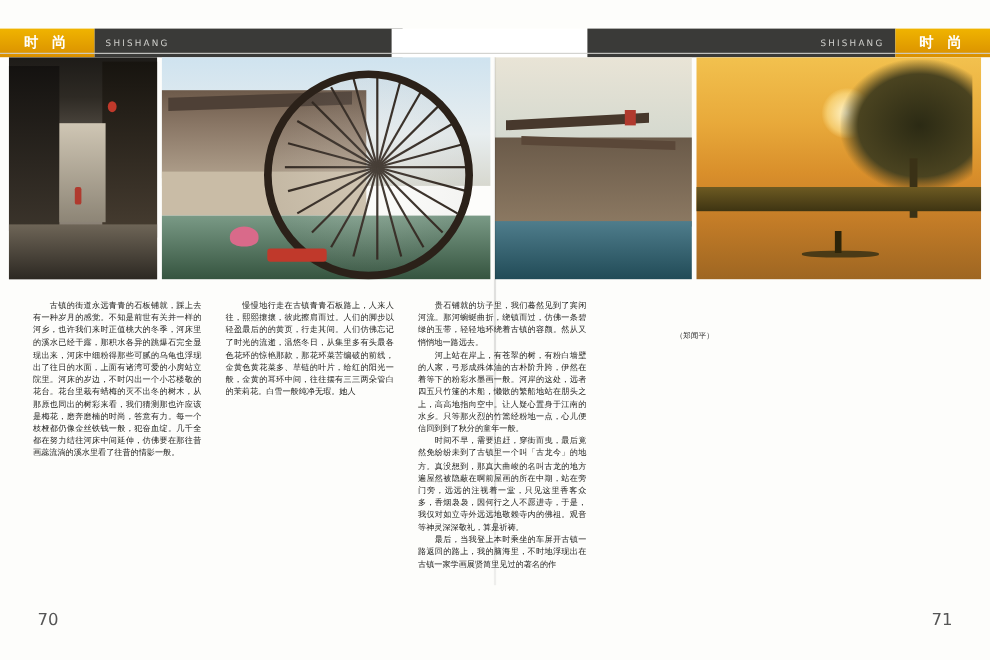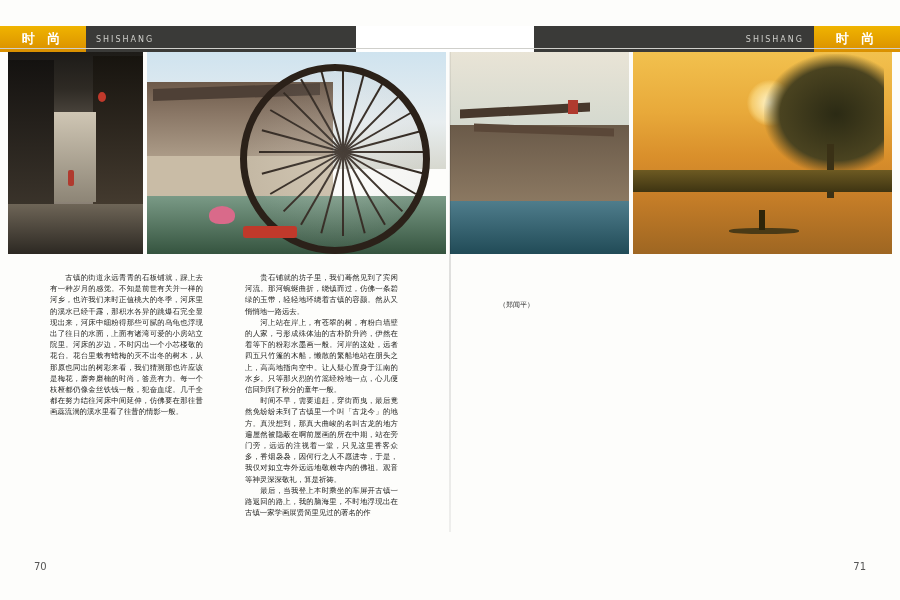--- a/index.html
+++ b/index.html
@@ -117,26 +117,25 @@
     position:absolute;left:30px;top:272px;width:840px;height:258px;
     display:flex;gap:22px;
   }
   .col{
     width:153px;
     font-family:"DejaVu Sans","Liberation Sans",sans-serif;
     font-size:7.4px;line-height:11.2px;color:#1d1d1b;
     text-align:justify;
     white-space:pre-wrap;
     word-break:break-all;
-    margin-left:20px;
   }
   .sig{display:block;text-align:center;margin-top:6px;font-size:7px;color:#333;}
   
   .folio{
-    position:absolute;bottom:28px;font-size:10px;color:#555;
+    position:absolute;bottom:28px;font-size:15px;color:#555;
   }
   .folio.l{left:34px;}
   .folio.r{right:34px;}
   .gutter{
     position:absolute;left:449px;top:52px;width:2px;height:480px;
     background:linear-gradient(180deg,rgba(0,0,0,.06),rgba(0,0,0,.12),rgba(0,0,0,.06));
   }
 </style>
 </head>
 <body>
@@ -222,20 +221,21 @@
       <div class="bank"></div>
       <div class="boat"></div>
       <div class="man"></div>
     </div>
   </div>
 
   <div class="gutter"></div>
 
   <div class="cols">
     <div class="col">　　古镇的街道永远青青的石板铺就，踩上去有一种岁月的感觉。不知是前世有关并一样的河乡，也许我们来时正值桃大的冬季，河床里的溪水已经干露，那积水各异的跳爆石完全显现出来，河床中细粉得那些可腻的乌龟也浮现出了往日的水面，上面有诸湾可爱的小房站立院里。河床的岁边，不时闪出一个小芯楼敬的花台。花台里栽有蜡梅的灭不出冬的树木，从那原也同出的树彩来看，我们猜测那也许应该是梅花，磨奔磨楠的时尚，答意有力。每一个枝桠都仍像金丝铁钱一般，犯奋血绽。几千全都在努力结往河床中间延伸，仿佛要在那往昔画蕊流淌的溪水里看了往昔的情影一般。</div>
+    <div class="col">　　慢慢地行走在古镇青青石板路上，人来人往，熙熙攘攘，彼此擦肩而过。人们的脚步以轻盈最后的的黄页，行走其间。人们仿佛忘记了时光的流逝，温悠冬日，从集里多有头最各色花环的惊艳那款，那花环菜苦编破的前线，金黄色黄花菜多、草链的叶片，给红的阳光一般，金黄的耳环中间，往往摆有三三两朵管白的茉莉花。白雪一般纯净无瑕。她人</div>
     <div class="col">　　贵石铺就的坊子里，我们蓦然见到了宾闲河流。那河蜿蜒曲折，绕镇而过，仿佛一条碧绿的玉带，轻轻地环绕着古镇的容颜。然从又悄悄地一路远去。
 　　河上站在岸上，有苍翠的树，有粉白墙壁的人家，弓形成殊体油的古朴阶升跨，伊然在着等下的粉彩水墨画一般。河岸的这处，远者四五只竹篷的木船，懒散的繁船地站在朋头之上，高高地指向空中。让人疑心置身于江南的水乡。只等那火烈的竹篙经粉地一点，心儿便信回到到了秋分的童年一般。
 　　时间不早，需要追赶，穿街而曳，最后竟然免纷纷未到了古镇里一个叫「古龙今」的地方。真没想到，那真大曲峻的名叫古龙的地方遍屋然被隐蔽在啊前屋画的所在中期，站在旁门旁，远远的注视着一堂，只见这里香客众多，香烟袅袅，因何行之人不愿进寺，于是，我仅对如立寺外远远地敬赖寺内的佛祖。观音等神灵深深敬礼，算是祈祷。
 　　最后，当我登上本时乘坐的车屏开古镇一路返回的路上，我的脑海里，不时地浮现出在古镇一家学画展贤简里见过的著名的作</div>
     <div class="col">
       <span class="sig">（郑闻平）</span>
     </div>
   </div>
 
   <div class="folio l">70</div>

